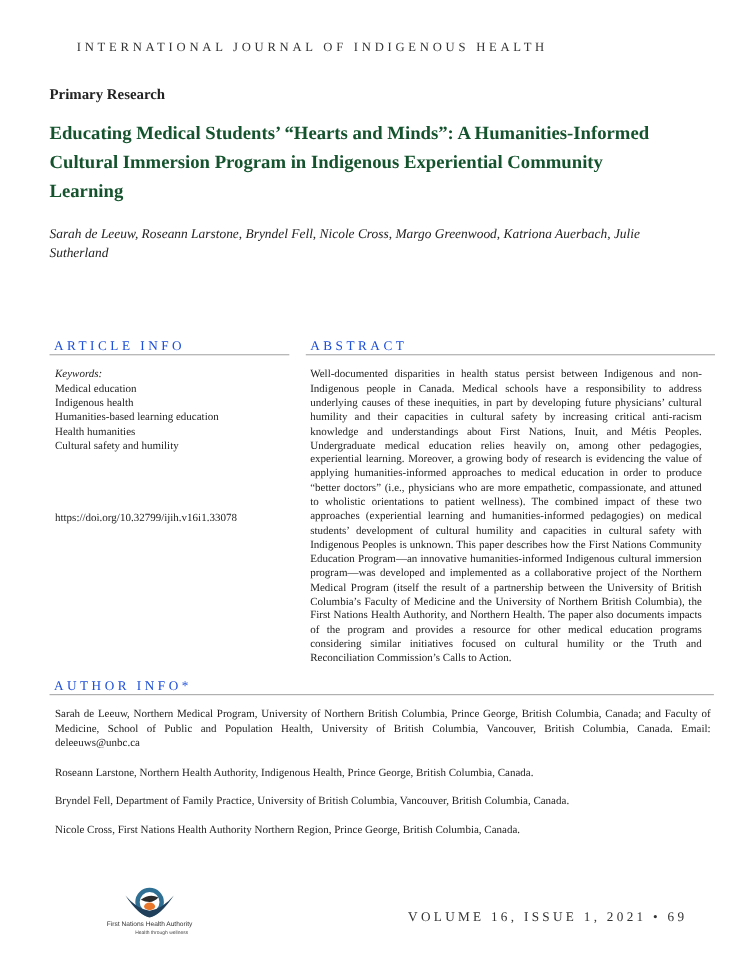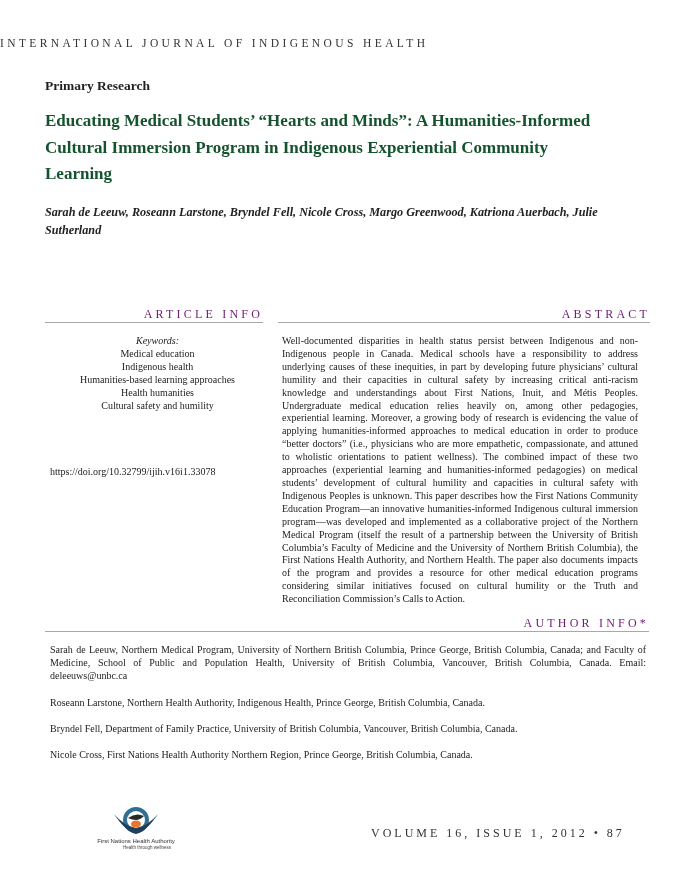--- a/index.html
+++ b/index.html
@@ -2,41 +2,41 @@
 <html><head>
 <meta charset="utf-8">
 <style>
   html, body { margin: 0; padding: 0; background: #ffffff; }
   body {
     width: 680px; height: 880px; position: relative; overflow: hidden;
     font-family: "Liberation Serif", "DejaVu Serif", serif; color: #1a1a1a;
   }
   .abs { position: absolute; }
   .journal {
-    top: 37px; left: 0; width: 568px; text-align: left;
+    top: 37px; left: 0; width: 568px; text-align: center;
     font-size: 11.5px; letter-spacing: 3.4px; color: #333;
   }
   .section-type { top: 78px; left: 45px; font-size: 13.5px; font-weight: bold; color: #222; }
   .title {
     top: 108px; left: 45px; width: 560px;
     font-size: 17px; font-weight: bold; line-height: 26.5px; color: #14532d;
   }
   .authors {
     top: 203px; left: 45px; width: 560px;
-    font-size: 12.2px; font-style: italic; line-height: 18px; color: #222; font-weight: bold;
+    font-size: 12.2px; font-style: italic; line-height: 18px; color: #222;
   }
   .sec-head {
-    font-size: 12px; letter-spacing: 3.2px; color: #701a75; padding-bottom: 1px;
-    border-bottom: 1.5px solid #a8a8a8; line-height: 14px; text-align: right;
+    font-size: 12px; letter-spacing: 3.2px; color: #1d4ed8; padding-bottom: 1px;
+    border-bottom: 1.5px solid #a8a8a8; line-height: 14px;
   }
   .ai-head { top: 307px; left: 45px; width: 214px; padding-left: 4px; }
   .ab-head { top: 307px; left: 278px; width: 368px; padding-left: 4px; }
   .keywords {
     top: 335px; left: 50px; width: 215px;
-    font-size: 10px; line-height: 12.9px; color: #222; text-align: center;
+    font-size: 10px; line-height: 12.9px; color: #222;
   }
   .keywords .kw-label { font-style: italic; }
   .doi { top: 466px; left: 50px; font-size: 10px; color: #222; }
   .abstract {
     top: 335px; left: 282px; width: 356px;
     font-size: 10px; line-height: 12.9px; text-align: justify; color: #222;
   }
   .au-head { top: 616px; left: 45px; width: 600px; padding-left: 4px; }
   .affil {
     left: 50px; width: 596px; font-size: 10px; line-height: 12.9px;
@@ -63,21 +63,21 @@
 <div class="abs title">Educating Medical Students’ “Hearts and Minds”: A Humanities-Informed Cultural Immersion Program in Indigenous Experiential Community Learning</div>
 <div class="abs authors">Sarah de Leeuw, Roseann Larstone, Bryndel Fell, Nicole Cross, Margo Greenwood, Katriona Auerbach, Julie Sutherland</div>
 
 <div class="abs sec-head ai-head">ARTICLE INFO</div>
 <div class="abs sec-head ab-head">ABSTRACT</div>
 
 <div class="abs keywords">
   <div class="kw-label">Keywords:</div>
   <div>Medical education</div>
   <div>Indigenous health</div>
-  <div>Humanities-based learning approaches</div>
+  <div>Humanities-based learning education</div>
   <div>Health humanities</div>
   <div>Cultural safety and humility</div>
 </div>
 <div class="abs doi">https://doi.org/10.32799/ijih.v16i1.33078</div>
 
 <div class="abs abstract">Well-documented disparities in health status persist between Indigenous and non-Indigenous people in Canada. Medical schools have a responsibility to address underlying causes of these inequities, in part by developing future physicians’ cultural humility and their capacities in cultural safety by increasing critical anti-racism knowledge and understandings about First Nations, Inuit, and Métis Peoples. Undergraduate medical education relies heavily on, among other pedagogies, experiential learning. Moreover, a growing body of research is evidencing the value of applying humanities-informed approaches to medical education in order to produce “better doctors” (i.e., physicians who are more empathetic, compassionate, and attuned to wholistic orientations to patient wellness). The combined impact of these two approaches (experiential learning and humanities-informed pedagogies) on medical students’ development of cultural humility and capacities in cultural safety with Indigenous Peoples is unknown. This paper describes how the First Nations Community Education Program—an innovative humanities-informed Indigenous cultural immersion program—was developed and implemented as a collaborative project of the Northern Medical Program (itself the result of a partnership between the University of British Columbia’s Faculty of Medicine and the University of Northern British Columbia), the First Nations Health Authority, and Northern Health. The paper also documents impacts of the program and provides a resource for other medical education programs considering similar initiatives focused on cultural humility or the Truth and Reconciliation Commission’s Calls to Action.</div>
 
 <div class="abs sec-head au-head">AUTHOR INFO*</div>
 <div class="abs affil a1">Sarah de Leeuw, Northern Medical Program, University of Northern British Columbia, Prince George, British Columbia, Canada; and Faculty of Medicine, School of Public and Population Health, University of British Columbia, Vancouver, British Columbia, Canada. Email: deleeuws@unbc.ca</div>
 <div class="abs affil a2">Roseann Larstone, Northern Health Authority, Indigenous Health, Prince George, British Columbia, Canada.</div>
@@ -89,13 +89,13 @@
     <circle cx="50" cy="14" r="13" fill="#2f6f93"></circle>
     <circle cx="50" cy="14" r="9" fill="#ffffff"></circle>
     <path d="M28 8 Q40 26 50 28 Q60 26 72 8 Q62 20 50 22 Q38 20 28 8 Z" fill="#1f3f5a"></path>
     <path d="M42 12 Q50 6 58 10 Q54 14 50 14 Q46 14 42 12 Z" fill="#2a2a2a"></path>
     <ellipse cx="50" cy="18" rx="5" ry="3.5" fill="#e8762b"></ellipse>
   </svg>
   <div class="logo-text-1">First Nations Health Authority</div>
   <div class="logo-text-2">Health through wellness</div>
 </div>
 
-<div class="abs footer">VOLUME 16, ISSUE 1, 2012 • 87</div>
+<div class="abs footer">VOLUME 16, ISSUE 1, 2021 • 69</div>
 
 </body></html>

